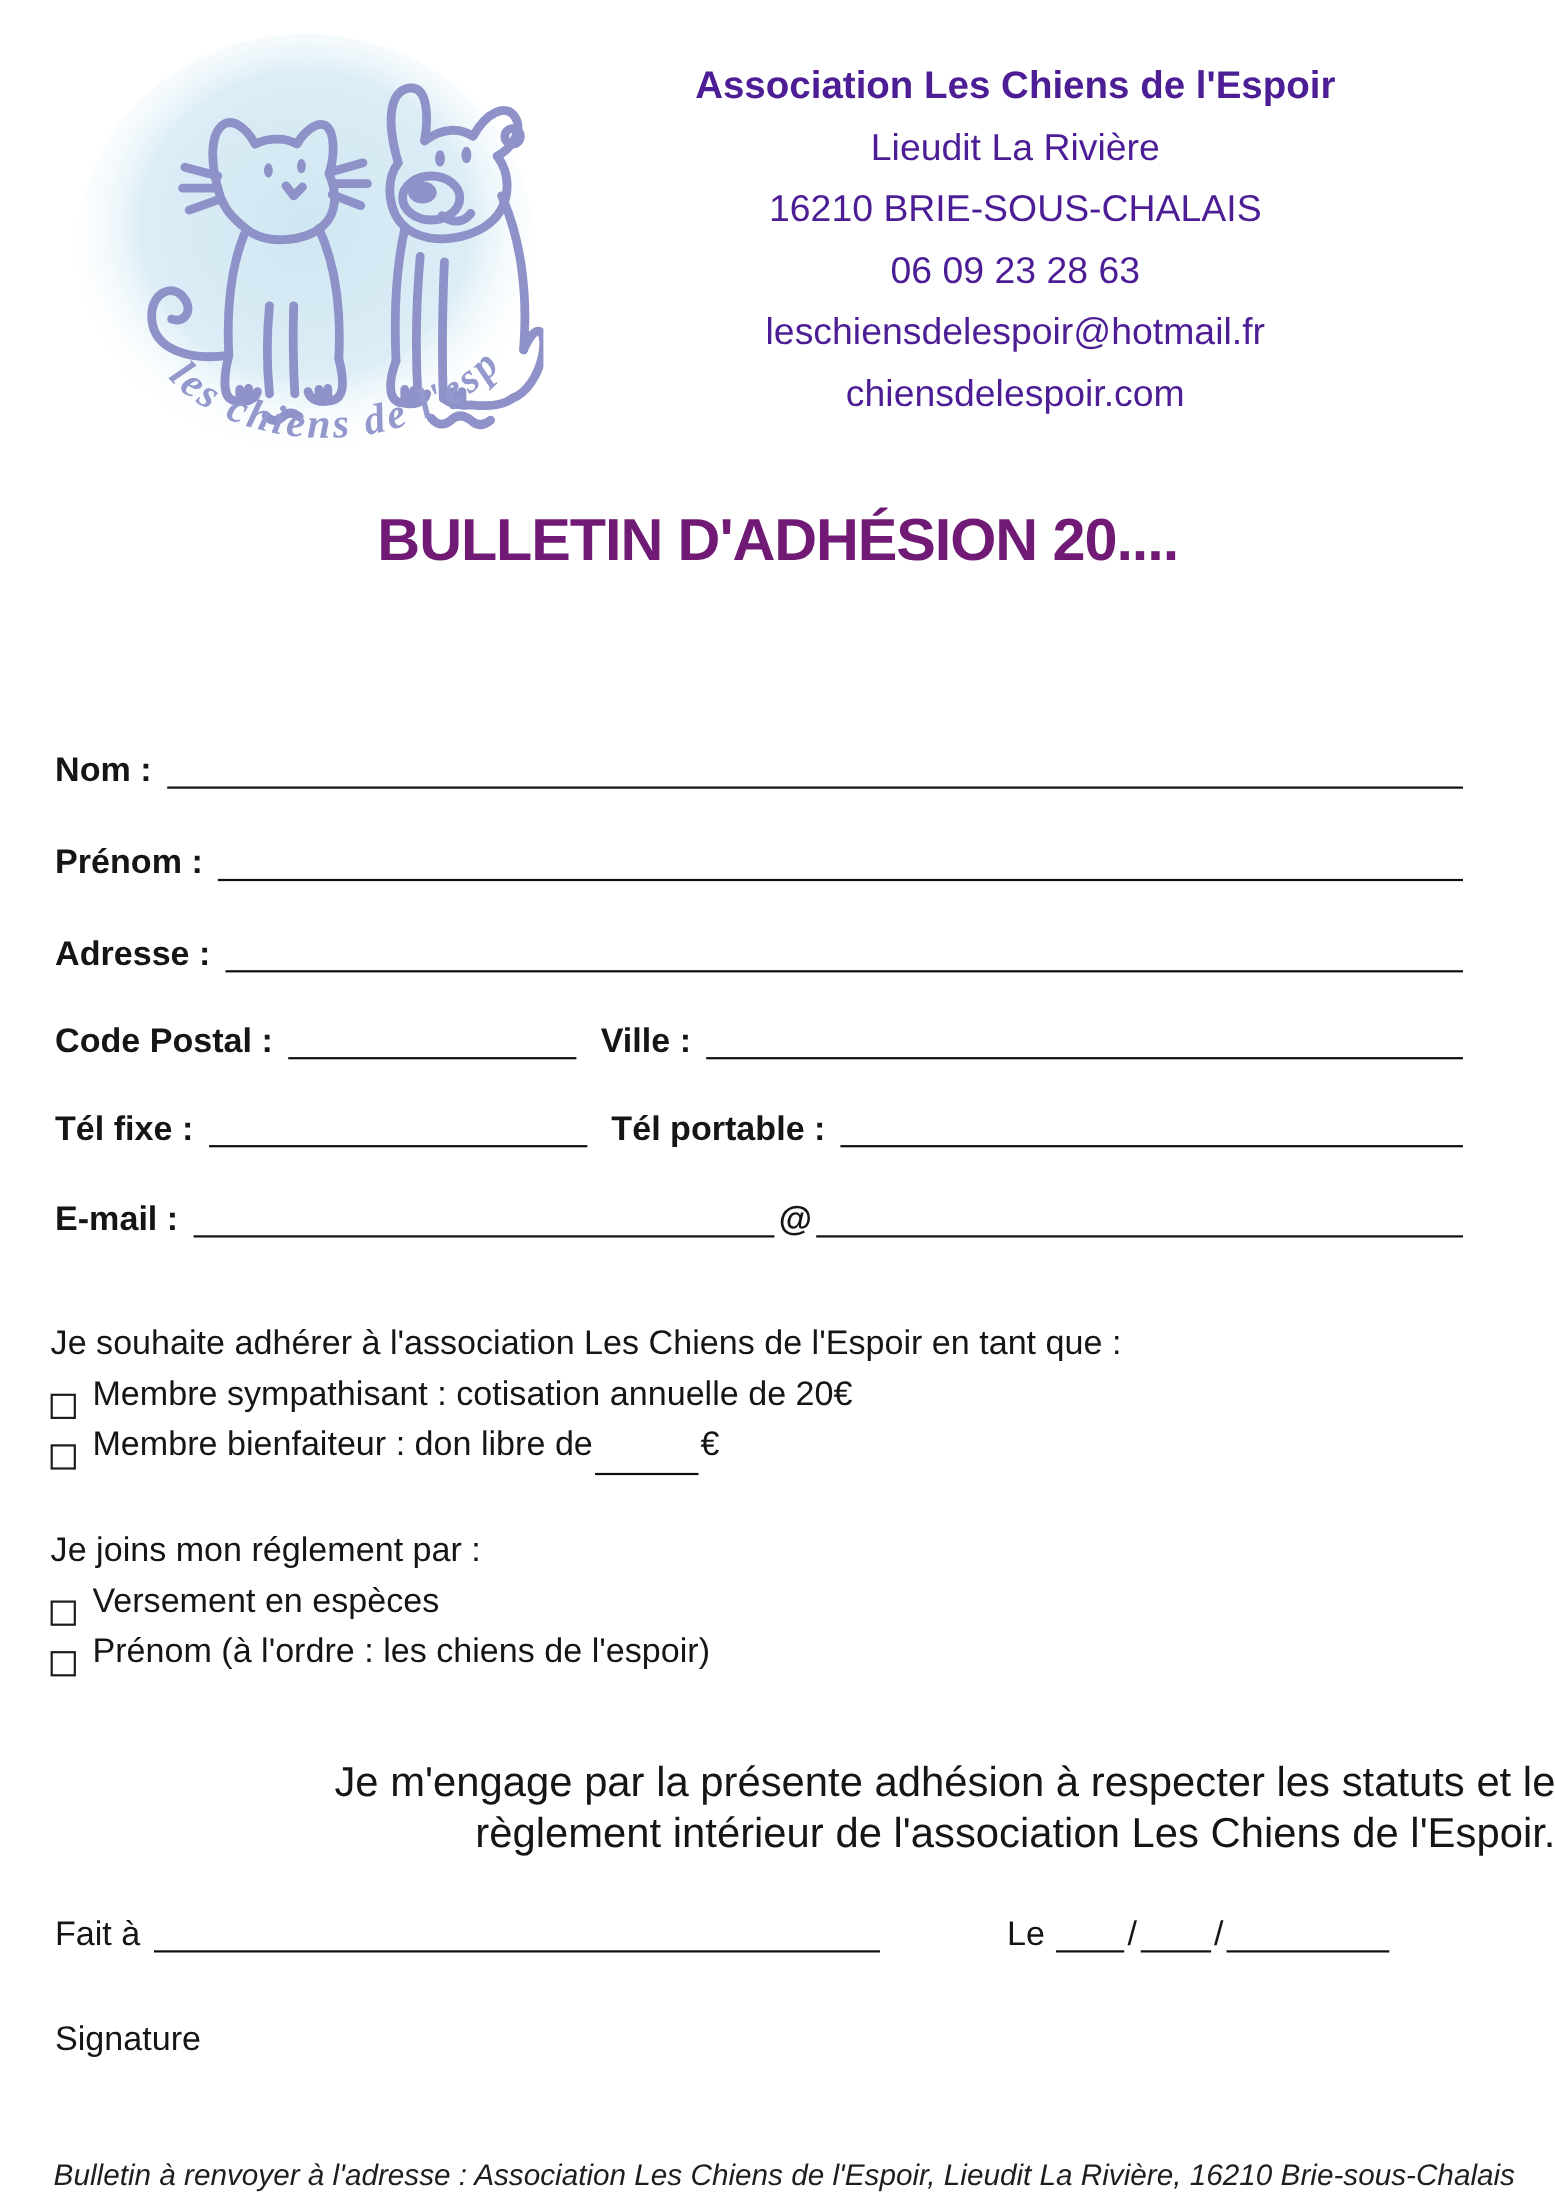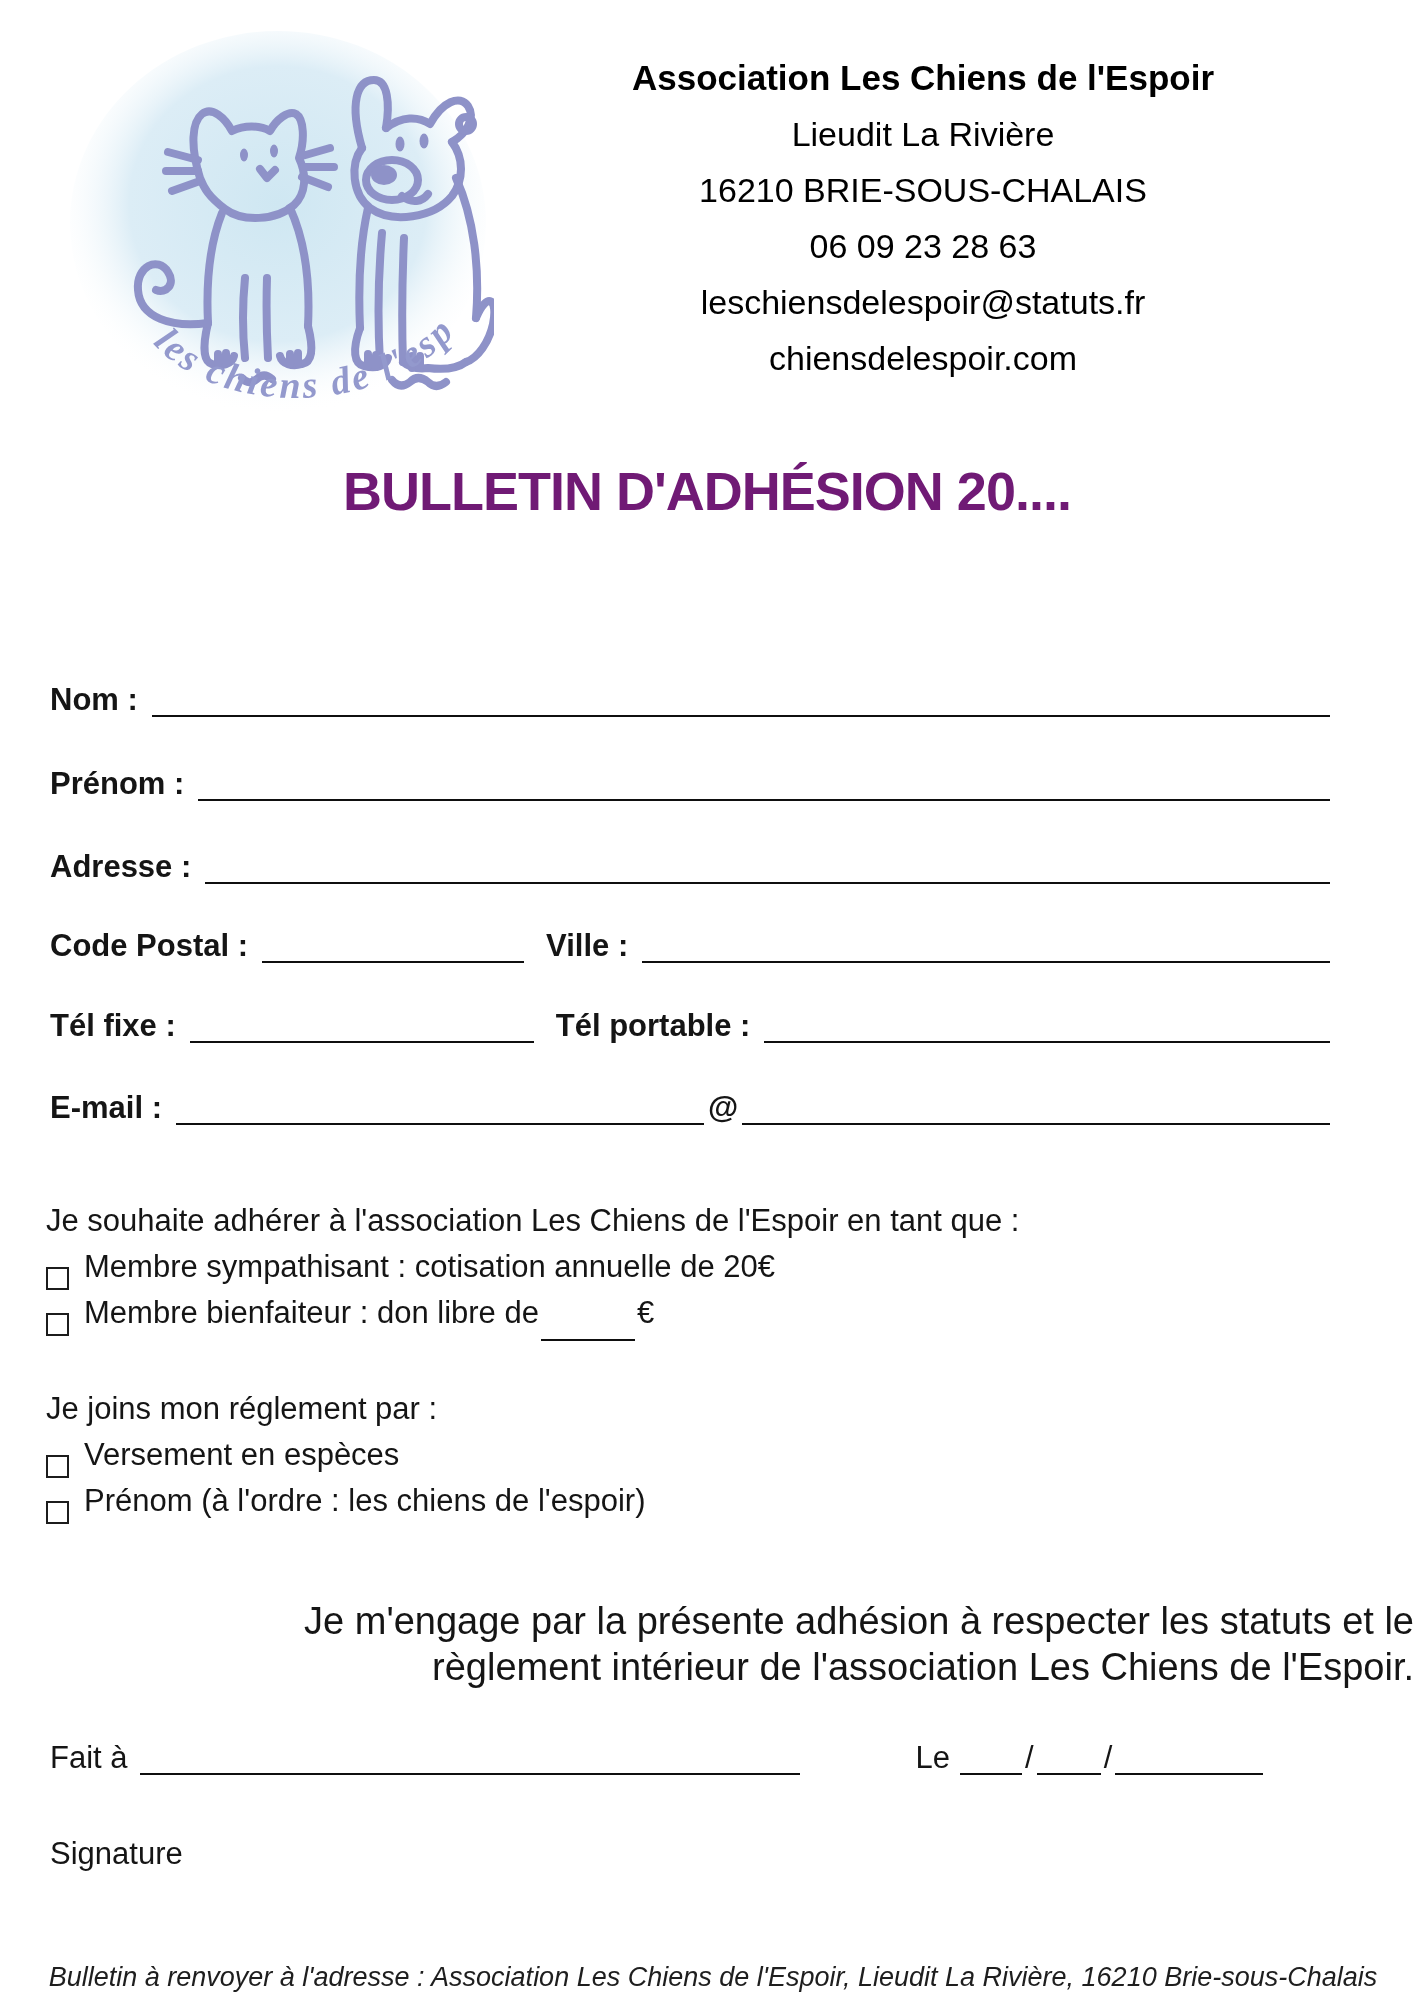--- a/index.html
+++ b/index.html
@@ -4,21 +4,21 @@
 <style>
   html,body{margin:0;padding:0;background:#ffffff;}
   .page{
     position:relative;width:1414px;height:2000px;background:#ffffff;overflow:hidden;
     font-family:"Liberation Sans",sans-serif;color:#151515;
   }
   
   .logo-wrap{position:absolute;left:62px;top:28px;width:432px;height:400px;}
   .org-block{
     position:absolute;left:470px;right:38px;top:50px;text-align:center;
-    font-size:34px;line-height:56px;color:#000000;
+    font-size:34px;line-height:56px;color:#4c1d95;
   }
   .org-name{font-size:35px;font-weight:700;}
   
   .form-title{
     position:absolute;left:0;width:100%;top:460px;text-align:center;
     font-size:54px;font-weight:700;color:#701a75;letter-spacing:-1px;
   }
   
   .civility{position:absolute;left:56px;top:594px;display:flex;gap:64px;font-size:32px;}
   .civ-item{display:flex;align-items:center;gap:15px;}
@@ -125,21 +125,21 @@
         <textPath href="#capPath" startOffset="4">les chiens de l'espoir</textPath>
       </text>
     </svg>
   </div>
 
   <div class="org-block">
     <div class="org-name">Association Les Chiens de l'Espoir</div>
     <div>Lieudit La Rivière</div>
     <div>16210 BRIE-SOUS-CHALAIS</div>
     <div>06 09 23 28 63</div>
-    <div>leschiensdelespoir@statuts.fr</div>
+    <div>leschiensdelespoir@hotmail.fr</div>
     <div>chiensdelespoir.com</div>
   </div>
 
   <div class="form-title">BULLETIN D'ADHÉSION 20....</div>
 
 
   <div class="frow" style="top:682px;">
     <span class="flabel">Nom :</span>
     <span class="line"></span>
   </div>

